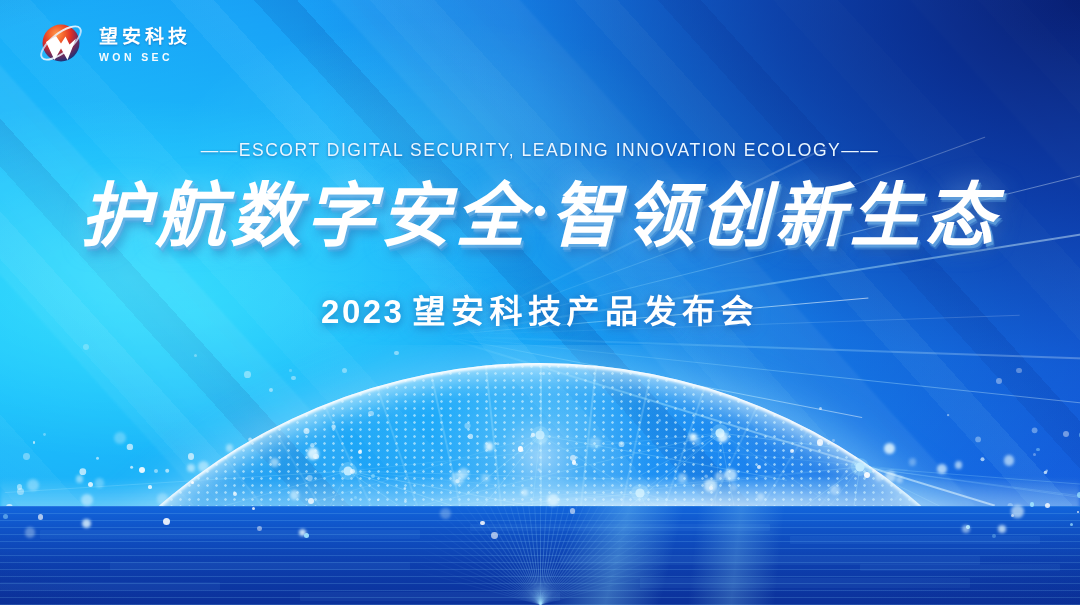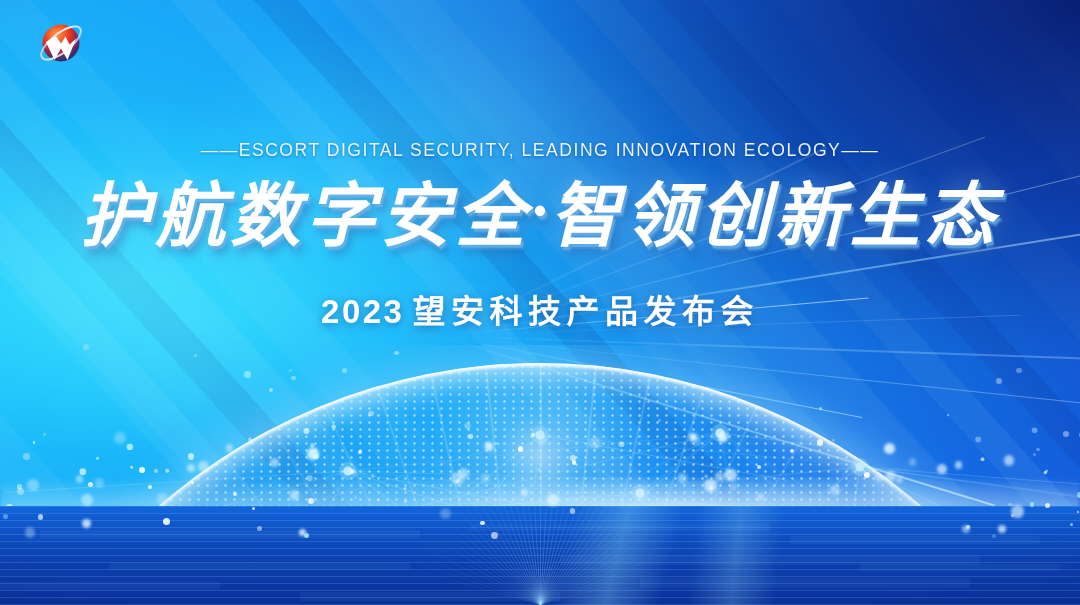--- a/index.html
+++ b/index.html
@@ -766,20 +766,24 @@
             <stop offset="0%" stop-color="#ffffff" stop-opacity="0.95"></stop>
             <stop offset="50%" stop-color="#cfe6ff" stop-opacity="0.75"></stop>
             <stop offset="100%" stop-color="#ffffff" stop-opacity="0.95"></stop>
           </linearGradient>
         </defs>
         <circle cx="25" cy="25" r="18.5" fill="url(#sphereG)"></circle>
         <ellipse cx="25" cy="25" rx="24" ry="9.5" transform="rotate(-38 25 25)" fill="none" stroke="url(#ringG)" stroke-width="1.9"></ellipse>
         <path d="M10 24 L18.5 42 L25 30.5 L31.5 42 L40 20.5 L33.5 26.5 L29.5 18.5 L25 25.5 L20 18 Z" fill="#ffffff"></path>
       </svg>
     </div>
+    <div class="logo-text">
+      <div class="logo-cn">望安科技</div>
+      <div class="logo-en">WON SEC</div>
+    </div>
   </div>
 
   <div class="content">
     <div class="tagline">——ESCORT DIGITAL SECURITY, LEADING INNOVATION ECOLOGY——</div>
     <div class="headline">
       <span>护航数字安全</span><span class="dot">·</span><span>智领创新生态</span>
     </div>
     <div class="subtitle">
       <span class="yr">2023</span><span>望安科技产品发布会</span>
     </div>

